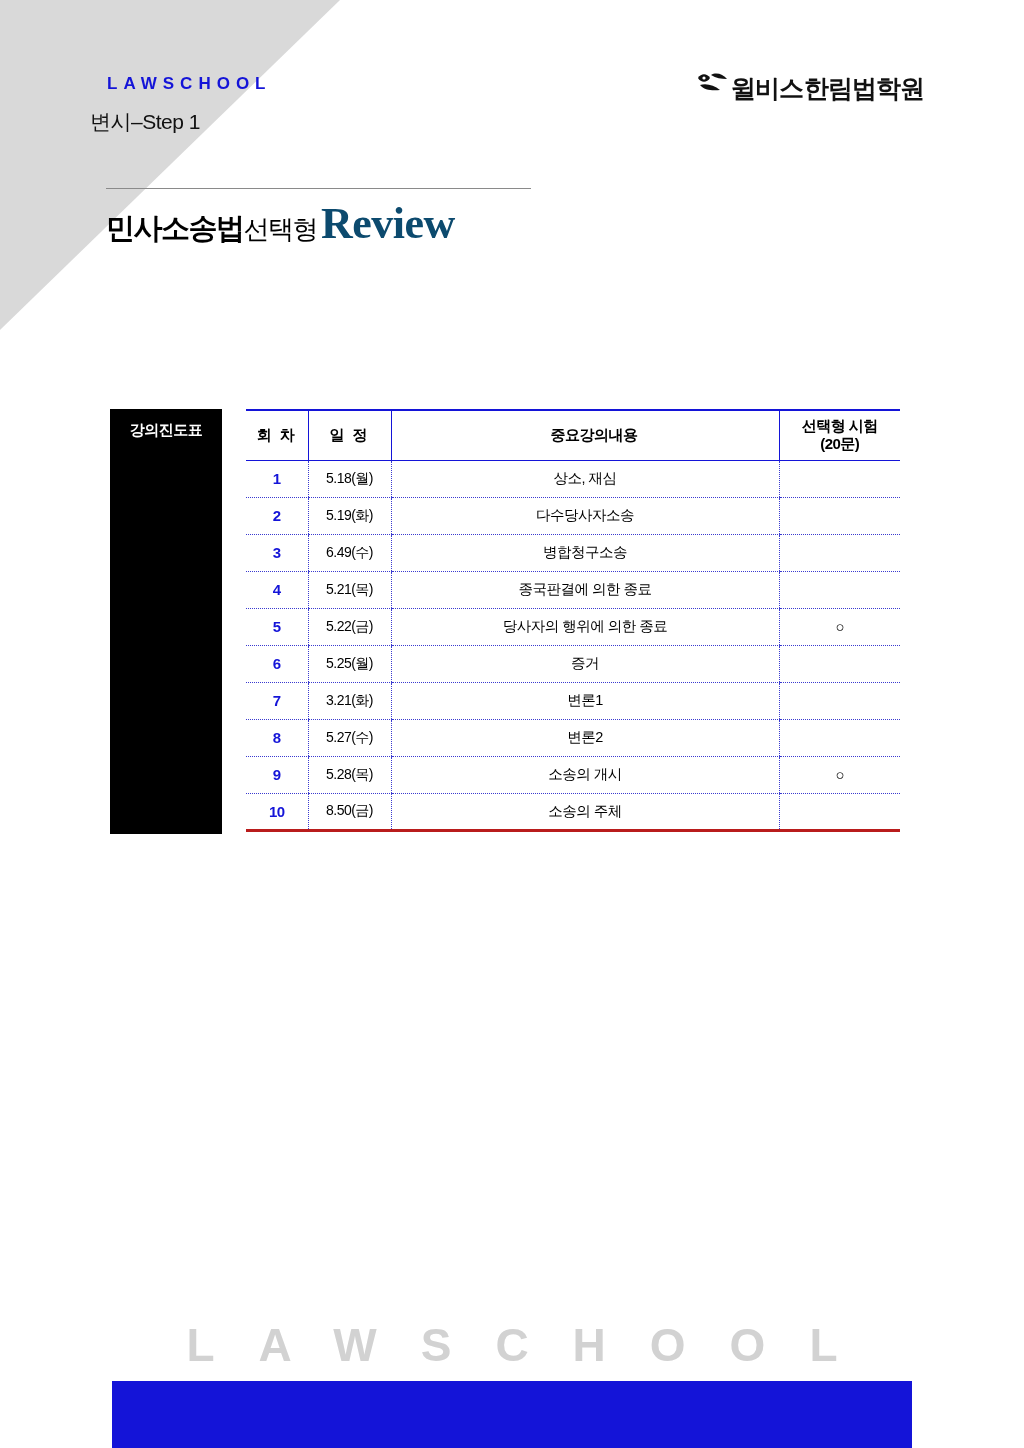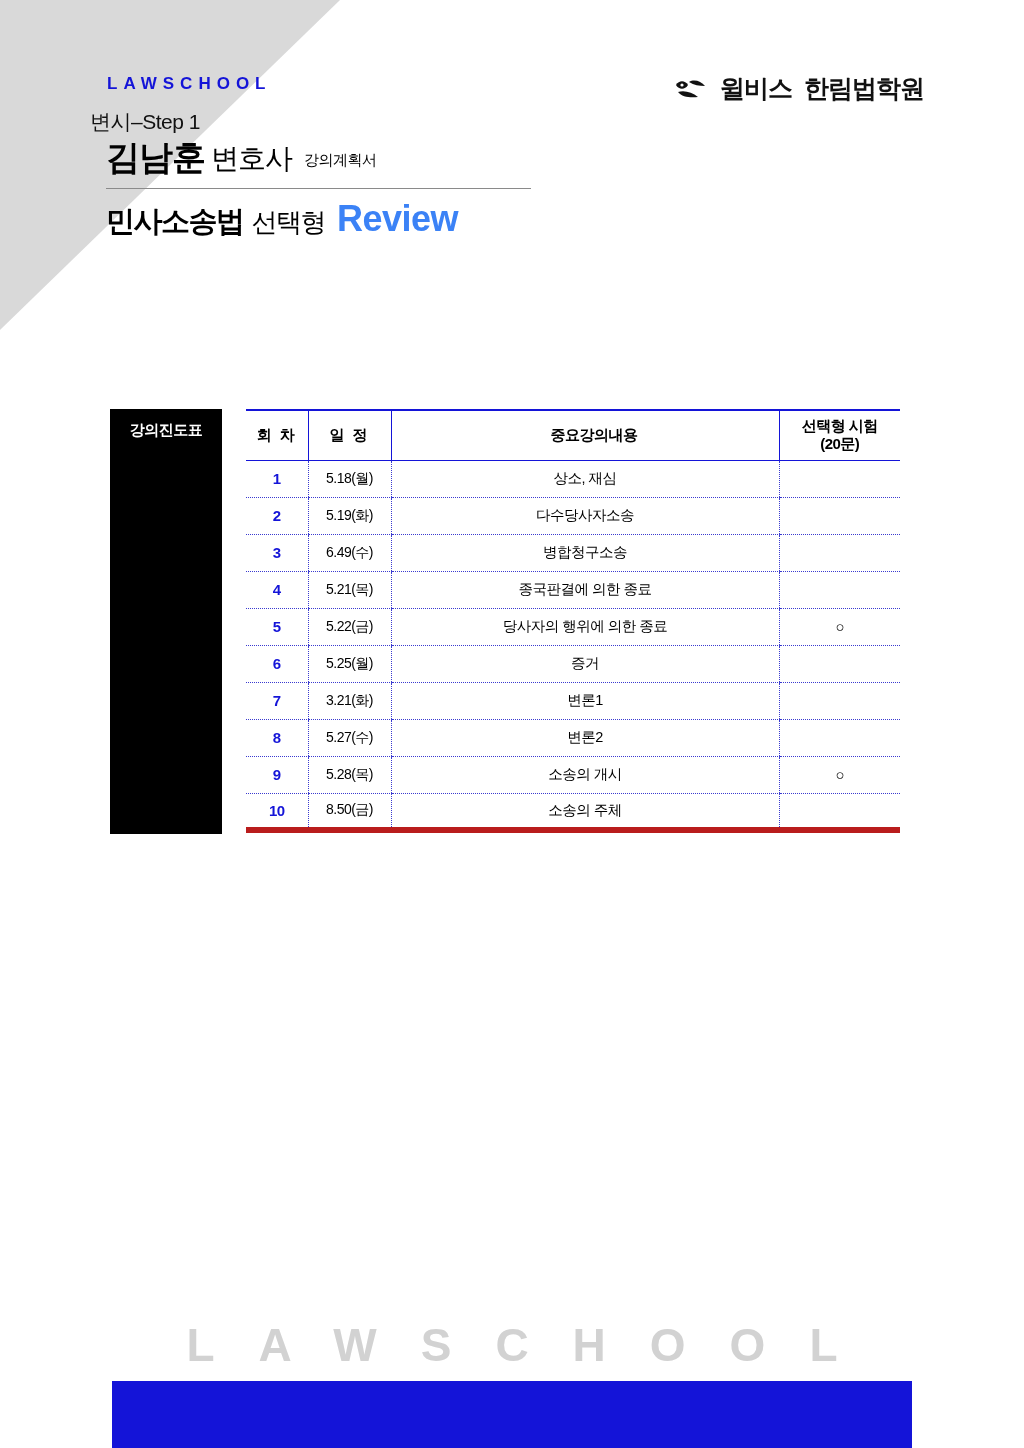--- a/index.html
+++ b/index.html
@@ -84,48 +84,48 @@
     width: 425px;
     height: 1px;
     background: #8a8a8a;
   }
   .subject-row {
     position: absolute;
     left: 106px;
     top: 198px;
     display: flex;
     align-items: baseline;
-    gap: 8px;
     text-align: right;
   }
   .subject-main {
     font-size: 29px;
     font-weight: bold;
     letter-spacing: -1.5px;
   }
   .subject-kind {
     font-size: 26px;
     letter-spacing: -1.5px;
   }
   .subject-review {
-    font-size: 36px;
-    font-weight: bold;
-    color: #3b82f6;
+    font-size: 44px;
+    font-weight: bold;
+    color: #0c4a6e;
     letter-spacing: -0.5px;
     padding-left: 4px;
+    font-family: Liberation Serif, serif;
   }
 
   
   .brand {
     position: absolute;
     right: 100px;
     top: 72px;
     display: flex;
-    align-items: flex-end;
-    gap: 12px;
+    align-items: flex-start;
+    gap: 1px;
   }
   .brand-mark {
     width: 34px;
     height: 26px;
     position: relative;
   }
   .brand-text {
     font-size: 25px;
     font-weight: bold;
     letter-spacing: -1px;
@@ -194,21 +194,21 @@
   table.schedule th.col-exam,
   table.schedule td.exam {
     border-left: 1px dotted #3a3ad0;
   }
   table.schedule thead th.col-date,
   table.schedule thead th.col-topic,
   table.schedule thead th.col-exam {
     border-left: 1px solid #1414d8;
   }
   table.schedule tbody tr:last-child td {
-    border-bottom: 6px solid #b91c1c;
+    border-bottom: 3px solid #b91c1c;
   }
 
   
   .footer-word {
     position: absolute;
     left: 0;
     top: 1318px;
     width: 1024px;
     text-align: center;
     font-size: 46px;
@@ -230,25 +230,20 @@
 <body>
 
 <div class="corner-wedge"></div>
 
 <div class="header">
 
   <div class="lawschool-kicker">LAWSCHOOL</div>
 
   <div class="step-line">변시–Step 1</div>
 
-  <div class="name-row">
-    <span class="name-big">김남훈</span>
-    <span class="name-title">변호사</span>
-    <span class="plan-label">강의계획서</span>
-  </div>
 
   <div class="rule"></div>
 
   <div class="subject-row">
     <span class="subject-main">민사소송법</span>
     <span class="subject-kind">선택형</span>
     <span class="subject-review">Review</span>
   </div>
 
   <div class="brand">

